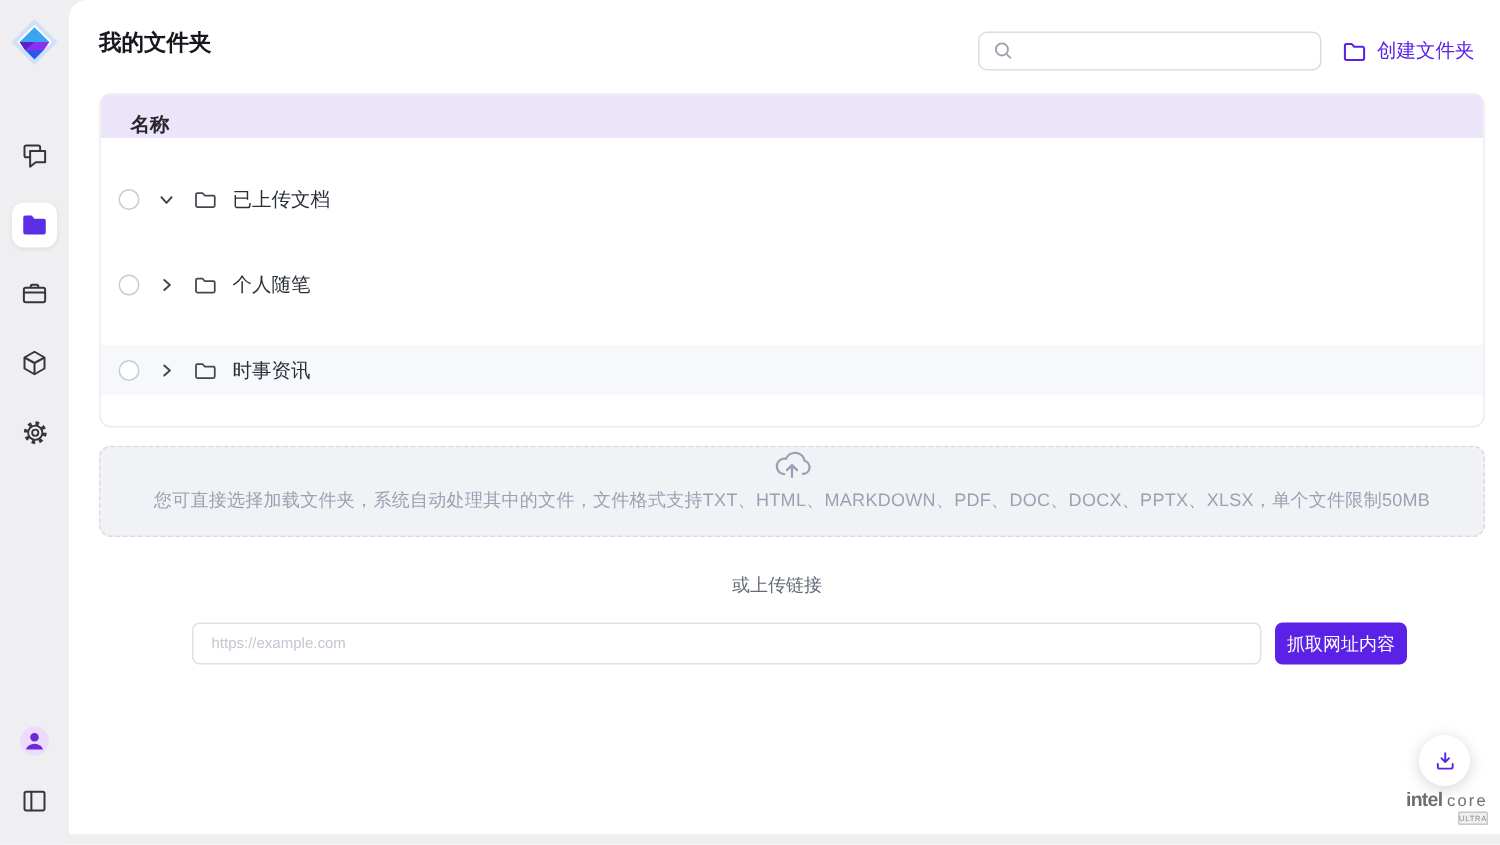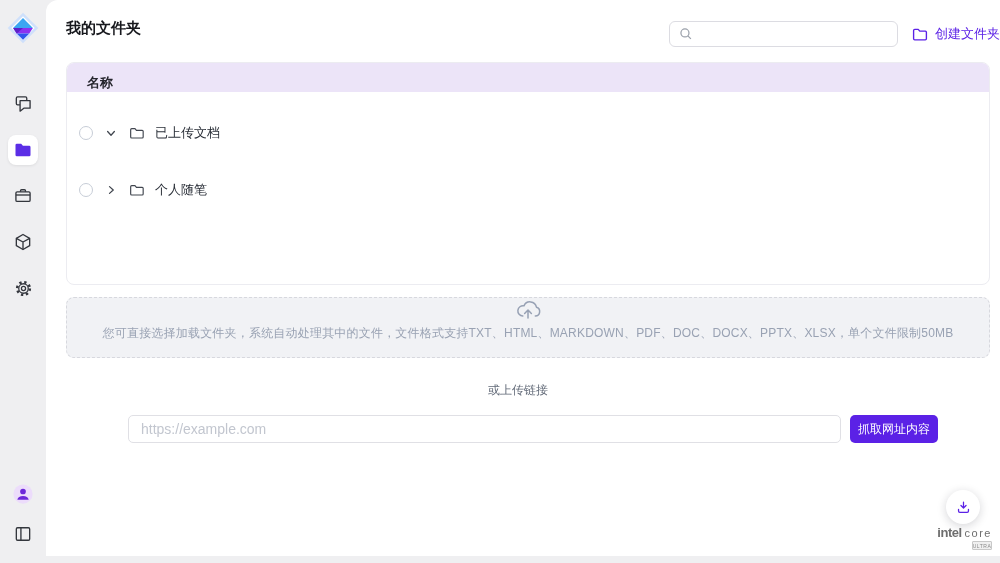--- a/index.html
+++ b/index.html
@@ -27,21 +27,21 @@
     cursor:pointer;
   }
   .nav-item.active { background:#ffffff; box-shadow:0 1px 3px rgba(0,0,0,.08); }
   .side-bottom { position:absolute; bottom:14px; left:0; width:46px; display:flex; flex-direction:column; align-items:center; gap:10px; }
 
   
   .main {
     position:absolute; left:46px; top:0; right:0; height:556px;
     background:#ffffff; border-top-left-radius:12px;
   }
-  .page-header { position:absolute; left:20px; right:0; top:0; height:48px; }
+  .page-header { position:absolute; left:20px; right:17px; top:0; height:48px; }
   .page-title { position:absolute; left:0; top:19px; font-size:15px; font-weight:700; color:#17181d; }
   .search-box {
     position:absolute; right:102px; top:21px; width:229px; height:26px;
     border:1px solid #dcdce2; border-radius:6px; background:#fff;
     display:flex; align-items:center; padding-left:9px; gap:6px;
   }
   .search-box input { border:none; outline:none; flex:1; height:100%; font-size:12px; background:transparent; color:#333; }
   .create-folder-btn {
     position:absolute; right:0; top:22px; height:24px;
     display:flex; align-items:center; gap:7px;
@@ -79,21 +79,21 @@
     display:flex; flex-direction:column; align-items:center; justify-content:flex-start; gap:4px;
     cursor:pointer;
   }
   .dropzone-hint { font-size:12px; color:#99a2b3; letter-spacing:.2px; }
 
   .or-link { position:absolute; left:0; right:10px; top:382px; text-align:center; font-size:12px; color:#626a78; }
 
   .url-row { position:absolute; left:82px; top:415px; height:28px; display:flex; gap:9px; }
   .url-input {
     width:713px; height:28px; border:1px solid #e0e0e5; border-radius:5px;
-    padding:0 12px; font-size:14px; color:#333; outline:none;
+    padding:0 12px; font-size:10px; color:#333; outline:none;
     font-family:"Liberation Sans","DejaVu Sans",sans-serif;
   }
   .url-input::placeholder { color:#c2c6cf; }
   .fetch-btn {
     width:88px; height:28px; background:var(--accent); color:#fff;
     border:none; border-radius:5px; font-size:12px; cursor:pointer;
     font-family:"Liberation Sans","DejaVu Sans",sans-serif;
     display:flex; align-items:center; justify-content:center;
   }
 
@@ -228,20 +228,32 @@
       <svg width="12" height="12" viewBox="0 0 16 16" fill="none" stroke="#41464f" stroke-width="1.7" stroke-linecap="round" stroke-linejoin="round">
         <polyline points="6,3.5 11,8 6,12.5"></polyline>
       </svg>
     </span>
     <svg width="15" height="14" viewBox="0 0 18 16" fill="none" stroke="#41464f" stroke-width="1.4" stroke-linejoin="round">
       <path d="M2 4 a1.2 1.2 0 0 1 1.2-1.2 h4 l1.7 2 h6.9 A1.2 1.2 0 0 1 17 6 v6.8 a1.2 1.2 0 0 1 -1.2 1.2 H3.2 A1.2 1.2 0 0 1 2 12.8 z"></path>
     </svg>
     <span class="frow-label">个人随笔</span>
   </div>
 
+  <div class="frow alt">
+    <span class="row-check"></span>
+    <span class="chev">
+      <svg width="12" height="12" viewBox="0 0 16 16" fill="none" stroke="#41464f" stroke-width="1.7" stroke-linecap="round" stroke-linejoin="round">
+        <polyline points="6,3.5 11,8 6,12.5"></polyline>
+      </svg>
+    </span>
+    <svg width="15" height="14" viewBox="0 0 18 16" fill="none" stroke="#41464f" stroke-width="1.4" stroke-linejoin="round">
+      <path d="M2 4 a1.2 1.2 0 0 1 1.2-1.2 h4 l1.7 2 h6.9 A1.2 1.2 0 0 1 17 6 v6.8 a1.2 1.2 0 0 1 -1.2 1.2 H3.2 A1.2 1.2 0 0 1 2 12.8 z"></path>
+    </svg>
+    <span class="frow-label">时事资讯</span>
+  </div>
 </div>
   </div>
 
   <div class="dropzone">
     <svg width="30" height="23" viewBox="0 0 32 24" fill="none" stroke="#97a1b4" stroke-width="1.6" stroke-linecap="round" stroke-linejoin="round">
       <path d="M10.5 19 a5.5 5.5 0 1 1 1.2 -10.9 A7 7 0 0 1 25 9.5 a4.8 4.8 0 0 1 -1.2 9.4"></path>
       <path d="M16 21 v-8 m-3.6 3.2 L16 12.6 l3.6 3.6"></path>
     </svg>
     <div class="dropzone-hint">您可直接选择加载文件夹，系统自动处理其中的文件，文件格式支持TXT、HTML、MARKDOWN、PDF、DOC、DOCX、PPTX、XLSX，单个文件限制50MB</div>
   </div>

